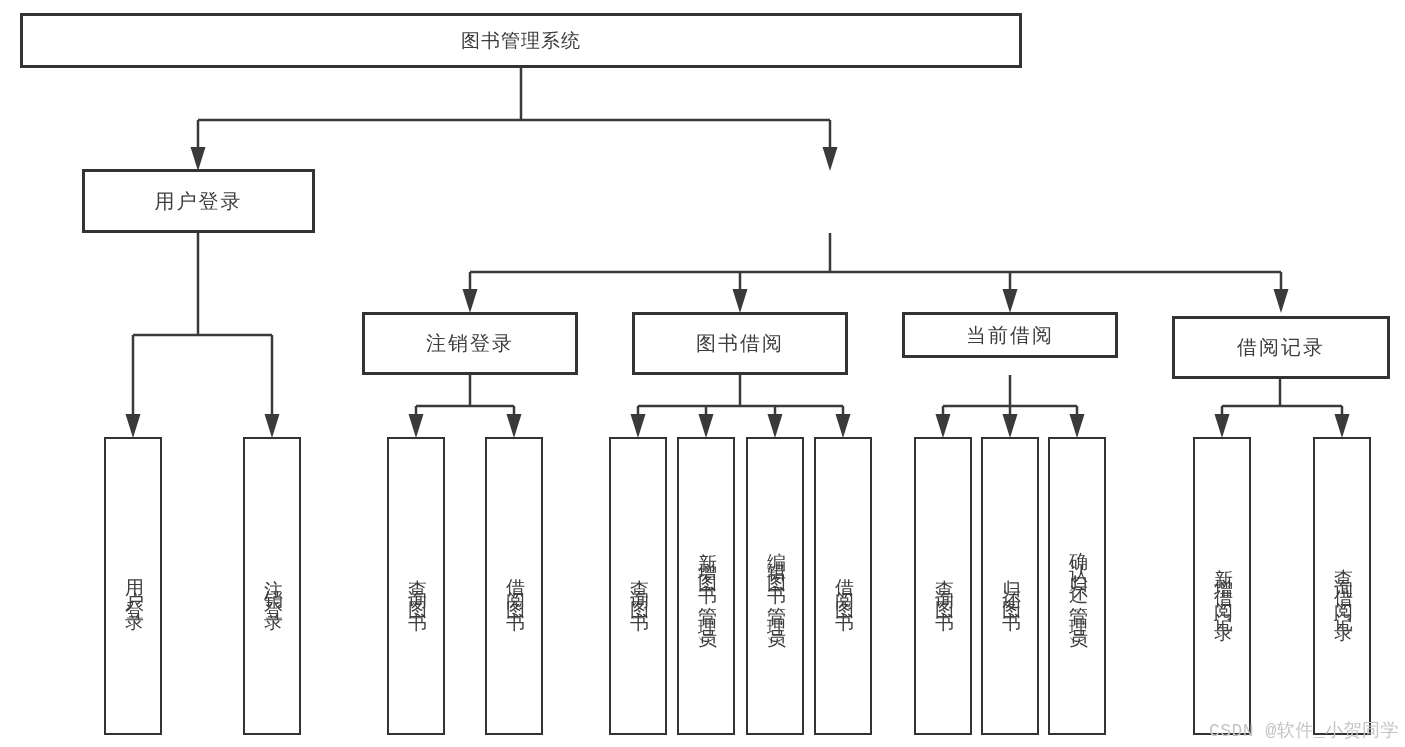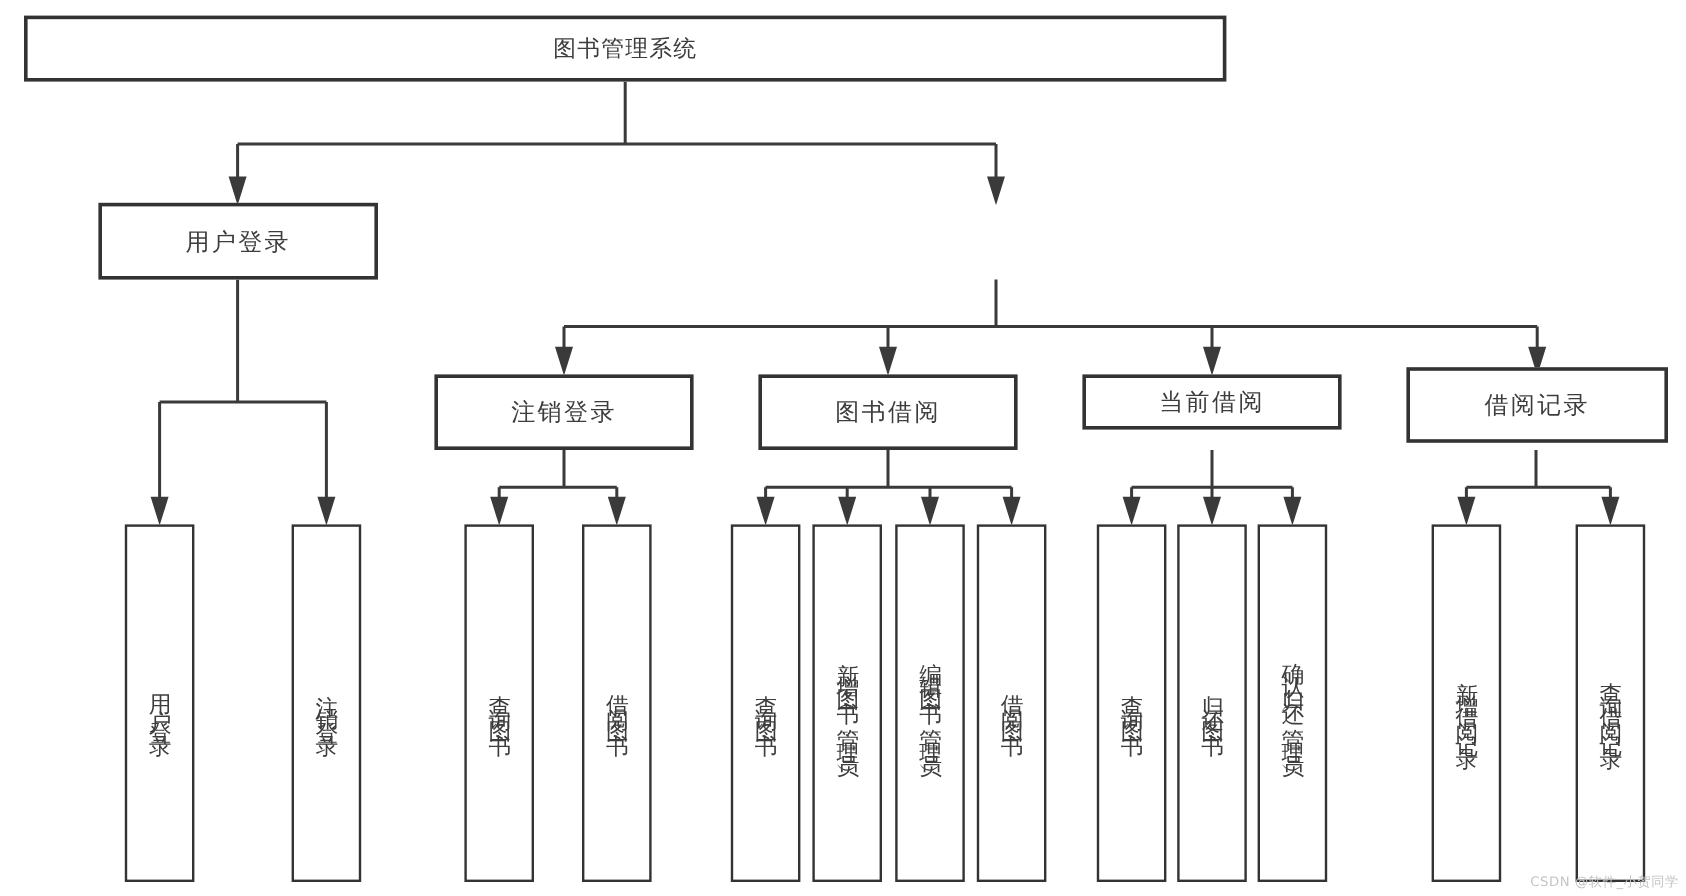--- a/index.html
+++ b/index.html
@@ -12,20 +12,21 @@
   }
   *{margin:0;padding:0;box-sizing:border-box;}
   html,body{background:var(--bg);}
   body{font-family:"DejaVu Sans","Liberation Sans",sans-serif;color:var(--text);}
   .canvas{
     position:relative;
     width:1405px;
     height:747px;
     background:var(--bg);
     overflow:hidden;
+    font-family:Liberation Mono, monospace;
   }
   .connectors{
     position:absolute;
     left:0;top:0;
     width:1405px;height:747px;
     z-index:1;
   }
   .conn-lines{stroke:var(--line);stroke-width:2.5;fill:none;}
   .conn-arrows{fill:var(--line);stroke:none;}
   .node{
@@ -56,21 +57,21 @@
     writing-mode:vertical-rl;
     font-size:19px;
     letter-spacing:11px;
     line-height:1;
     color:var(--text);
   }
   .watermark{
     position:absolute;
     right:6px;
     bottom:5px;
-    font-size:11px;
+    font-size:18px;
     letter-spacing:0.5px;
     color:var(--watermark);
     z-index:3;
     white-space:nowrap;
     margin-top:12px;
   }
 </style>
 </head>
 <body>
 
@@ -116,21 +117,21 @@
     </g>
   </svg>
 
   <div class="node root" style="left:20px;top:13px;width:1002px;height:55px">图书管理系统</div>
 
   <div class="node" style="left:82px;top:169px;width:233px;height:64px">用户登录</div>
 
   <div class="node" style="left:362px;top:312px;width:216px;height:63px">注销登录</div>
   <div class="node" style="left:632px;top:312px;width:216px;height:63px">图书借阅</div>
   <div class="node" style="left:902px;top:312px;width:216px;height:46px">当前借阅</div>
-  <div class="node" style="left:1172px;top:306px;width:218px;height:63px">借阅记录</div>
+  <div class="node" style="left:1172px;top:316px;width:218px;height:63px">借阅记录</div>
 
   <div class="leaf" style="left:104px">用户登录</div>
   <div class="leaf" style="left:243px">注销登录</div>
 
   <div class="leaf" style="left:387px">查询图书</div>
   <div class="leaf" style="left:485px">借阅图书</div>
 
   <div class="leaf" style="left:609px">查询图书</div>
   <div class="leaf" style="left:677px">新增图书（管理员）</div>
   <div class="leaf" style="left:746px">编辑图书（管理员）</div>

